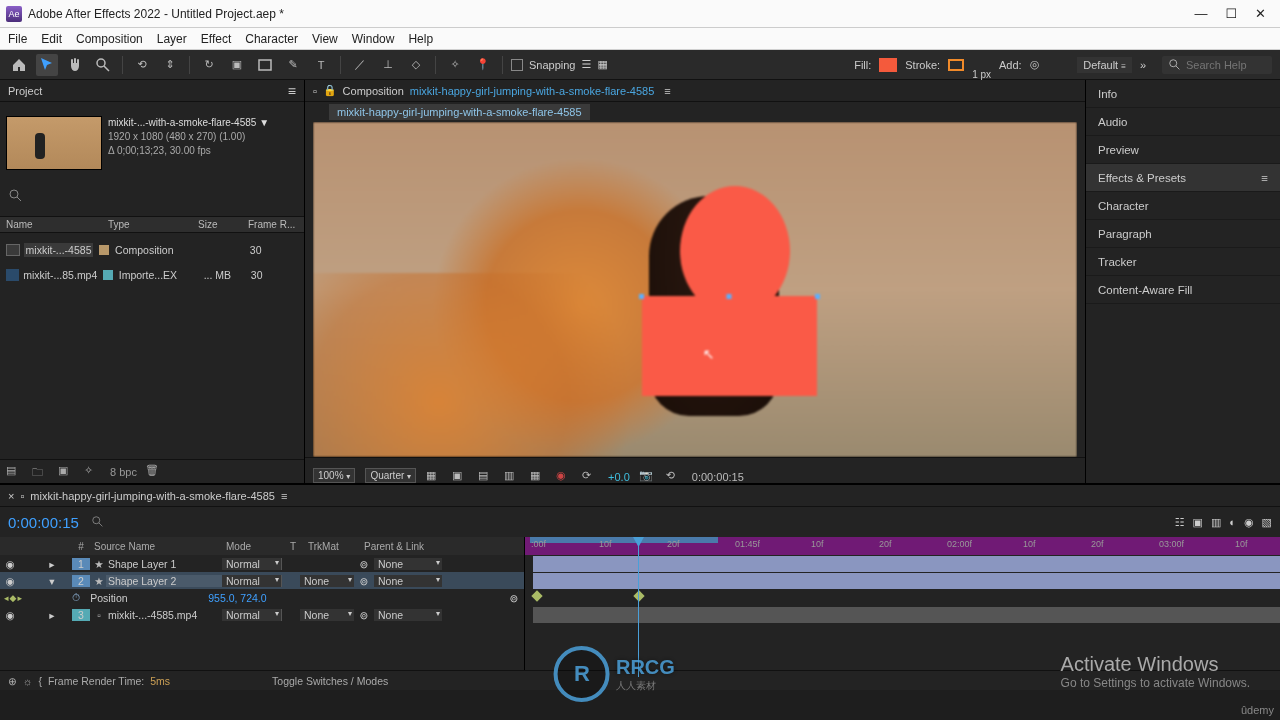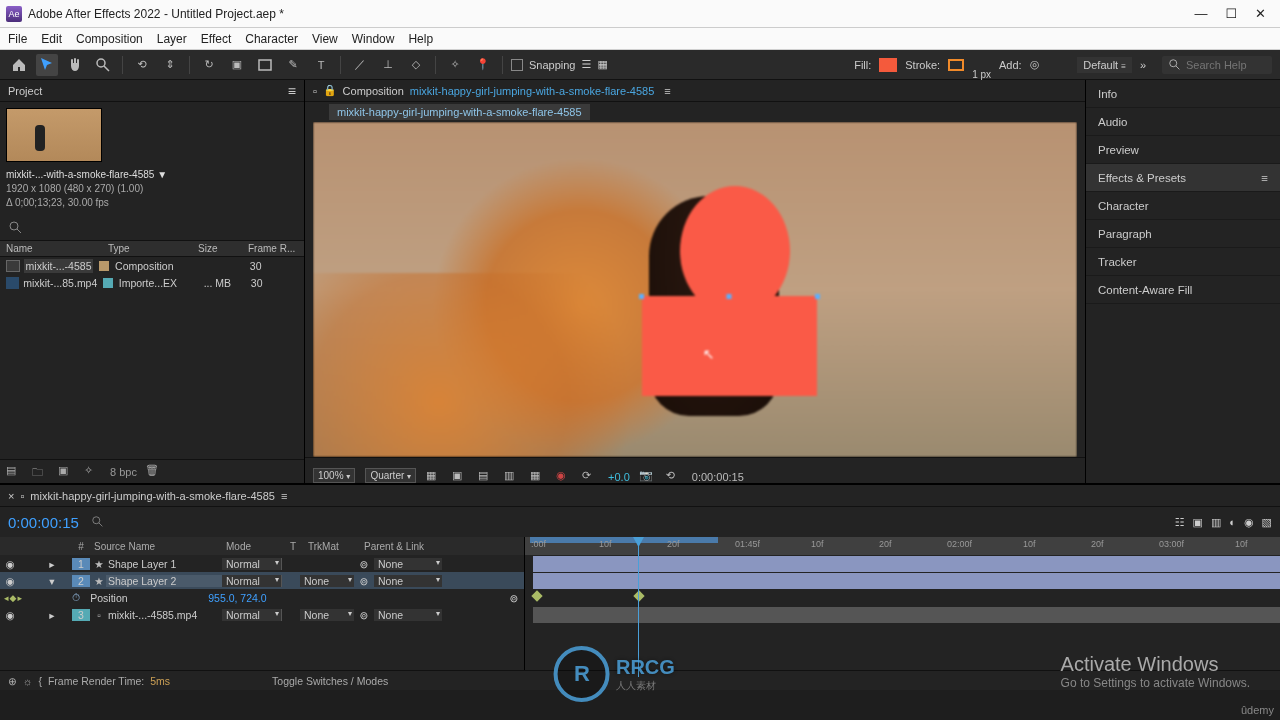--- a/index.html
+++ b/index.html
@@ -14,24 +14,24 @@
 .toolbar { height: 30px; background: #2a2a2a; display: flex; align-items: center; padding: 0 8px; gap: 6px; border-bottom: 1px solid #111; }
 .tool { width: 22px; height: 22px; display: flex; align-items: center; justify-content: center; color: #bbb; cursor: pointer; border-radius: 2px; }
 .tool.active { background: #444; color: #3fa0ff; }
 .tool svg { width: 16px; height: 16px; }
 .sep { width: 1px; height: 18px; background: #444; margin: 0 2px; }
 .tbright { margin-left: auto; display: flex; align-items: center; gap: 8px; }
 .swatch { width: 18px; height: 14px; display: inline-block; }
 .swatch.outline { border: 2px solid #f08a2a; width: 16px; height: 12px; }
 .cbox { width:12px; height:12px; border:1px solid #888;}
 .work { display: flex; height: 403px; }
-.leftpanel { width: 305px; background: #232323; display: flex; flex-direction: column; border-right: 1px solid #000; }
+.leftpanel { width: 305px; background: #232323; display: flex; flex-direction: column; border-right: 1px solid #000; gap: 8px; }
 .panel-header { height: 22px; display: flex; align-items: center; padding: 0 8px; font-size: 11px; color: #ccc; border-bottom: 1px solid #111; }
 .panel-header .burger { margin-left: auto; font-size: 14px; cursor: pointer; }
-.comp-info { display: flex; padding: 6px; gap: 6px; flex-direction: column; }
+.comp-info { display: flex; padding: 6px; gap: 6px; }
 .thumb { width: 96px; height: 54px; background: linear-gradient(#c49a6a,#b3895a); border: 1px solid #000; position: relative; }
 .thumb::after { content: ""; position: absolute; left: 30%; top: 30%; width: 10px; height: 26px; background: #222; border-radius: 4px; }
 .info { font-size: 10px; color: #aaa; line-height: 14px; }
 .info .name { color: #ddd; }
 .info .caret { color:#ddd; font-size:10px;}
 .search-row { padding: 4px 8px; display: flex; align-items: center; }
 .search-row .mag { width: 16px; height: 16px; display: inline-block; }
 .proj-table-head { display: flex; background: #2e2e2e; padding: 2px 6px; font-size: 10px; color: #bbb; border-top: 1px solid #111; border-bottom: 1px solid #111; }
 .col-name { flex: 1; }
 .col-lbl, .col-type, .col-size, .col-fr { width: 50px; text-align: left; }
@@ -91,21 +91,21 @@
 .lname { width: 116px; padding-left: 2px; }
 .mode-dd { width: 60px; background: #333; border-right:1px solid #555; padding-left:4px; display:flex; justify-content:space-between; padding-right:2px;}
 .trk-dd { width: 54px; background: #333; padding-left:4px; display:flex; justify-content:space-between; padding-right:2px;}
 .link-ic { width: 20px; text-align:center;}
 .par-dd { width: 68px; background: #333; padding-left:4px; display:flex; justify-content:space-between; padding-right:2px;}
 .prop-row { display: flex; height: 17px; align-items: center; font-size: 10.5px; padding-left: 4px;}
 .kf-nav { width: 40px; display:flex; gap:1px;}
 .kf-nav span { color:#aabb66; font-size:9px; cursor:pointer;}
 .prop-val { color: #3fa0ff; }
 .tl-right { flex: 1; position: relative; }
-.ruler { height: 18px; background: #404040; position: relative; font-size: 9px; color: #999; }
+.ruler { height: 18px; background: #701a75; position: relative; font-size: 9px; color: #999; }
 .ruler span { position: absolute; top: 2px; }
 .workarea { position:absolute; top:0; left:5px; width:188px; height:6px; background:#4a7aaa;}
 .playhead { position: absolute; top: 0; left: 113px; width: 1px; height: 140px; background: #4a9fd8; }
 .playhead::before { content: ""; position: absolute; top: 0; left: -5px; width: 11px; height: 10px; background: #4a9fd8; clip-path: polygon(0 0, 100% 0, 50% 100%); }
 .layerbars { position: relative; }
 .bar { position: absolute; height: 16px; background: #6a7a9a; left: 8px; right: 0; }
 .bar.shape { background: #8a96c0; }
 .bar1 { top: 1px; }
 .bar2 { top: 18px; }
 .bar3 { top: 52px; background:#555;}

